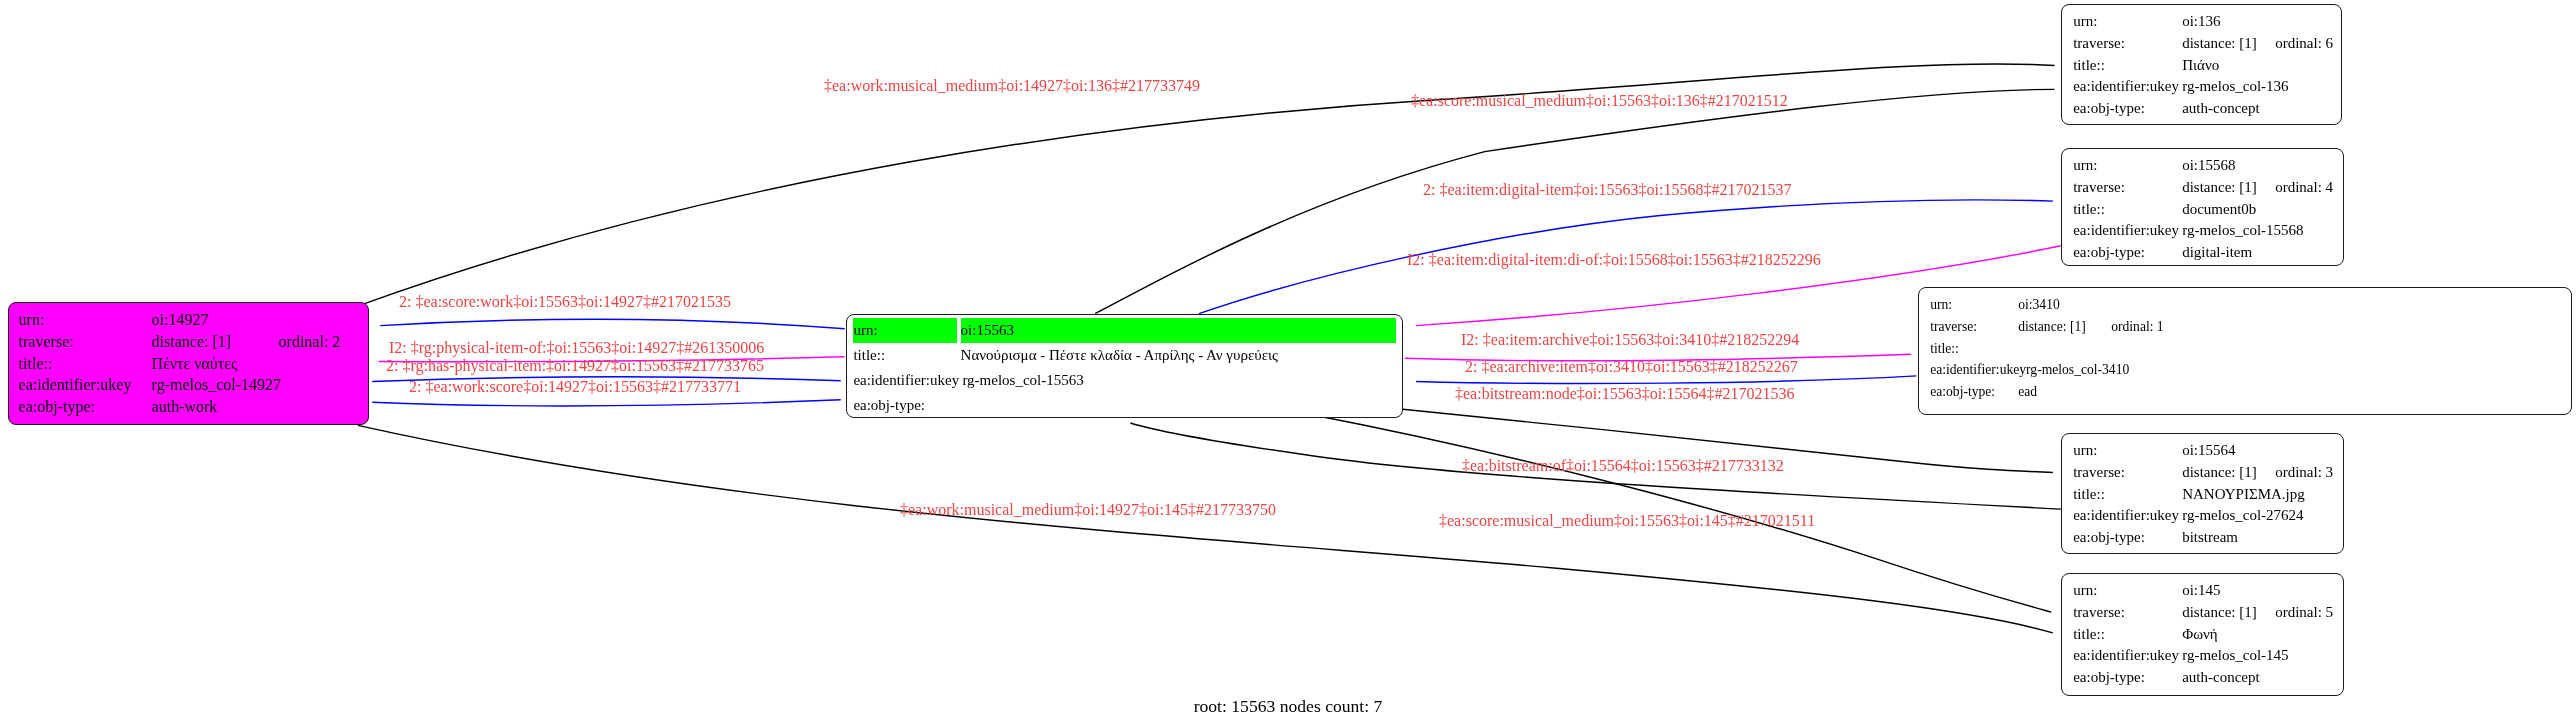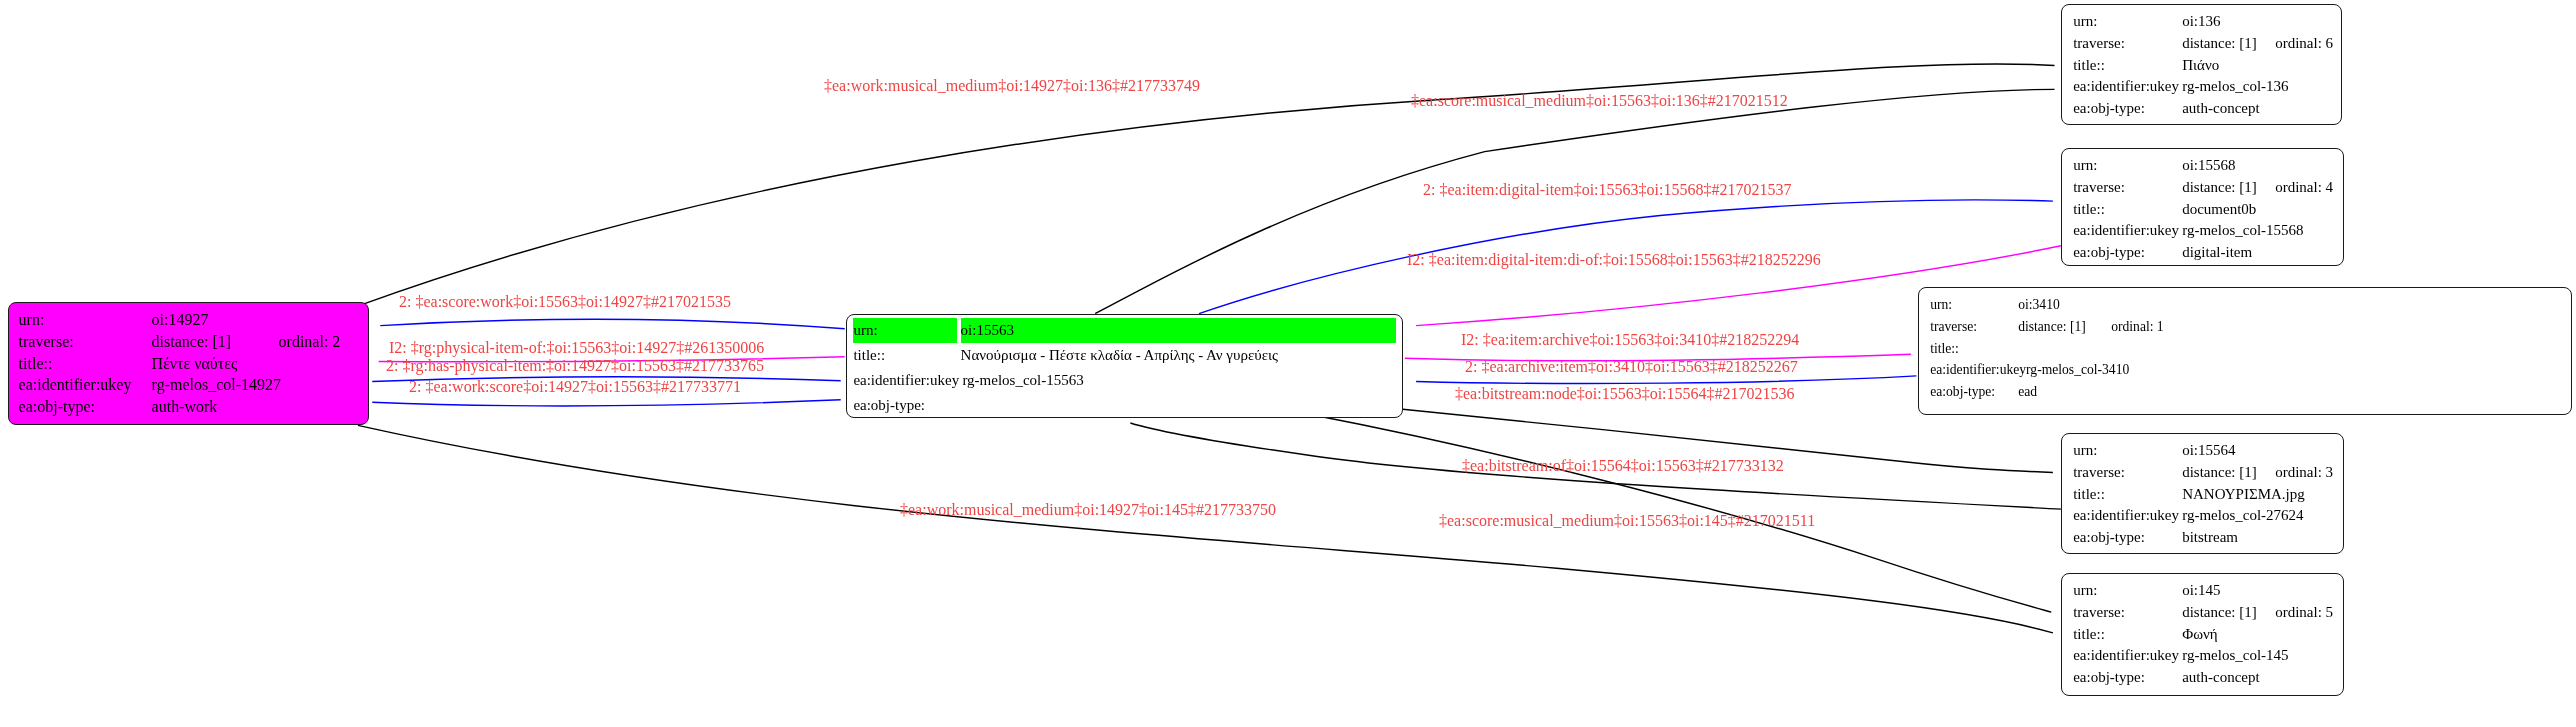--- a/index.html
+++ b/index.html
@@ -234,15 +234,16 @@
   <span class="elabel" style="left:1465px;top:358px;">2: ‡ea:archive:item‡oi:3410‡oi:15563‡#218252267</span>
   <span class="elabel" style="left:1455px;top:385px;">‡ea:bitstream:node‡oi:15563‡oi:15564‡#217021536</span>
   <span class="elabel" style="left:1462px;top:457px;">‡ea:bitstream:of‡oi:15564‡oi:15563‡#217733132</span>
   <span class="elabel" style="left:1439px;top:512px;">‡ea:score:musical_medium‡oi:15563‡oi:145‡#217021511</span>
   <span class="elabel" style="left:900px;top:501px;">‡ea:work:musical_medium‡oi:14927‡oi:145‡#217733750</span>
   <span class="elabel" style="left:399px;top:293px;">2: ‡ea:score:work‡oi:15563‡oi:14927‡#217021535</span>
   <span class="elabel" style="left:389px;top:339px;">I2: ‡rg:physical-item-of:‡oi:15563‡oi:14927‡#261350006</span>
   <span class="elabel" style="left:386px;top:357px;">2: ‡rg:has-physical-item:‡oi:14927‡oi:15563‡#217733765</span>
   <span class="elabel" style="left:409px;top:378px;">2: ‡ea:work:score‡oi:14927‡oi:15563‡#217733771</span>
 
+  <div id="caption">root: 15563 nodes count: 7</div>
 
 </div>
 
 
 </body></html>

